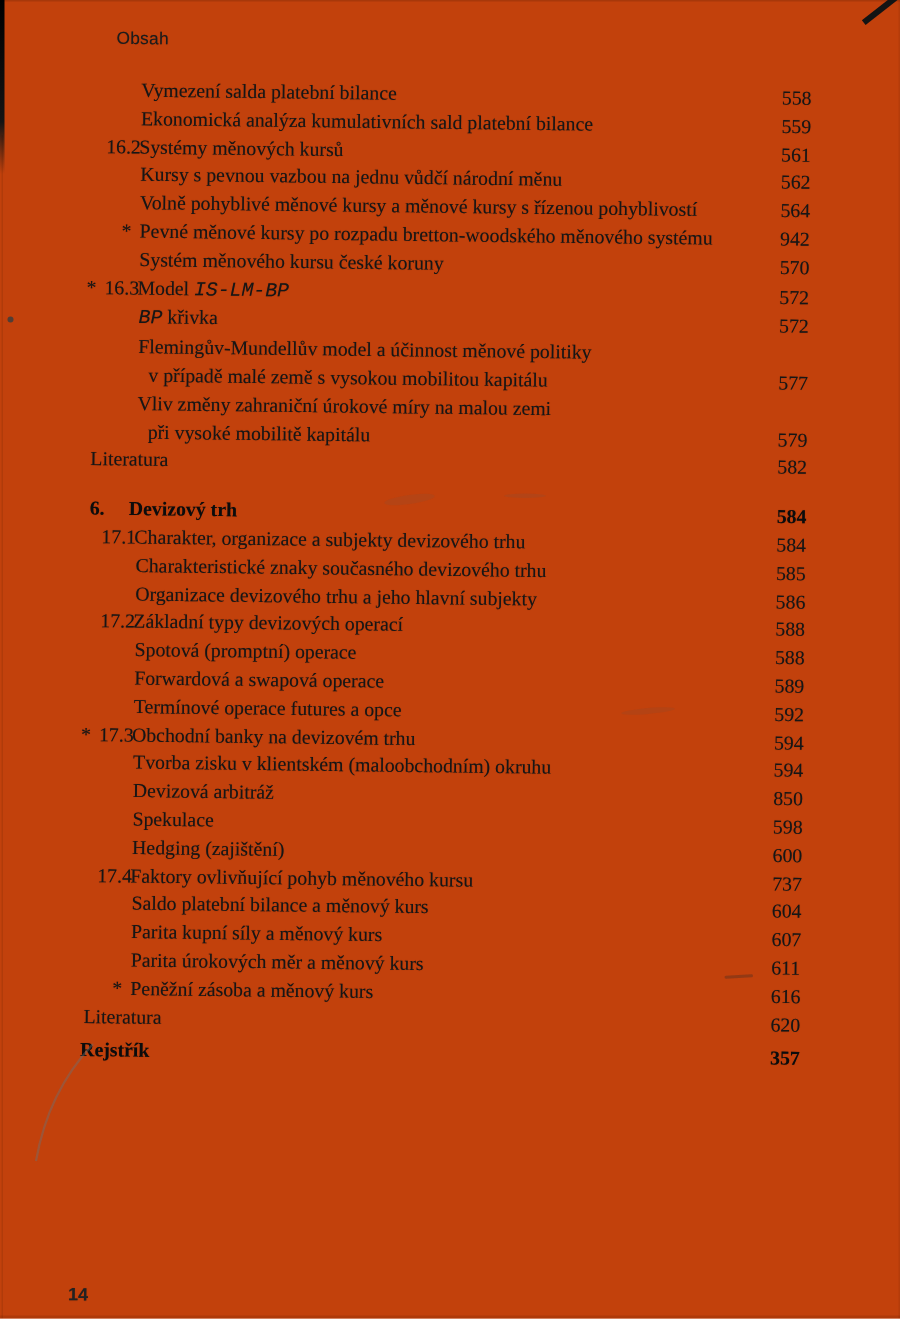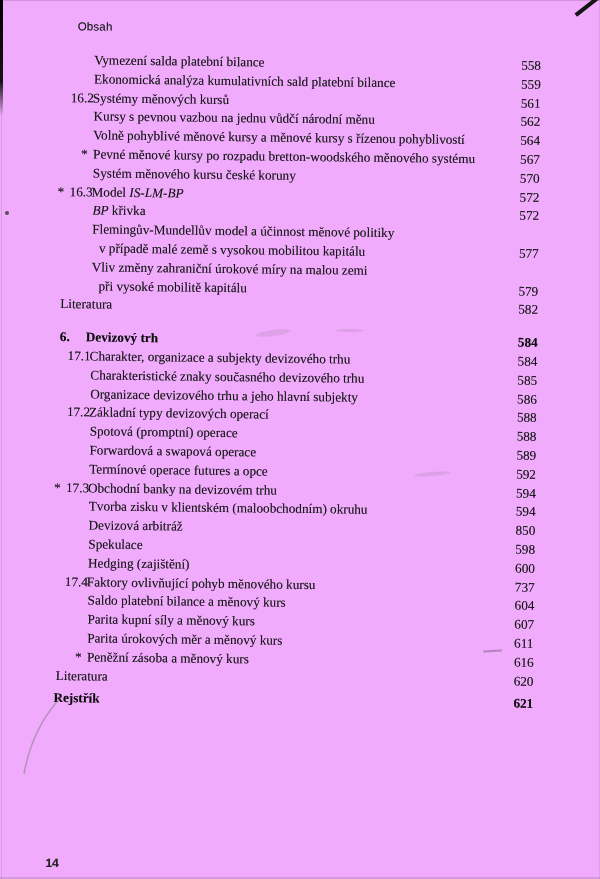--- a/index.html
+++ b/index.html
@@ -1,21 +1,21 @@
 <!DOCTYPE html>
 <html lang="cs"><head>
 <meta charset="utf-8">
 <style>
   html,body{margin:0;padding:0;}
   body{
     width:600px;height:879px;overflow:hidden;position:relative;
     background:#fbfbf9;
     font-family:"Liberation Serif","DejaVu Serif",serif;
   }
-  #paper{position:absolute;inset:0;background:#f0abfc;}
+  #paper{position:absolute;inset:0;background:#c2410c;}
   
   #content{
     position:absolute;inset:0;
     transform:rotate(0.7deg);
     transform-origin:60px 0px;
     color:#161616;
     text-shadow:0 0 0.5px rgba(20,20,20,0.45);
   }
   #running-header{
     position:absolute;left:78px;top:20px;
@@ -35,21 +35,21 @@
   .toc-row.chapter .item-text{padding-left:64px;}
   .toc-row.top   .item-text{padding-left:64px;}
   .toc-row.index .item-text{padding-left:62px;}
   .toc-row.chapter{margin-top:14px;}
   .toc-row.index{margin-top:4px;}
   .toc-row.bold .item-text,.toc-row.bold .page{font-weight:bold;color:#0c0c0c;}
   .ast{display:inline-block;width:12px;margin-left:-12px;}
   .num{display:inline-block;}
   .section .num{width:22px;}
   .chapter .num{width:26px;}
-  .it{font-style:italic;}
+  .it{font-style:italic;font-family:Liberation Mono, monospace;}
   .cont{padding-left:7px;}
   .page{
     width:46px;text-align:left;white-space:nowrap;
     line-height:18.8px;
   }
   #footer-page-number{
     position:absolute;left:56px;top:856px;
     font-family:"Liberation Sans","DejaVu Sans",sans-serif;
     font-size:12px;font-weight:bold;color:#222;
   }
@@ -103,21 +103,21 @@
         <div class="toc-row sub">
           <div class="item-text">
             <div class="item-line"><span class="title">Volně pohyblivé měnové kursy a měnové kursy s řízenou pohyblivostí</span></div>
           </div>
           <span class="page">564</span>
         </div>
         <div class="toc-row sub">
           <div class="item-text">
             <div class="item-line"><span class="ast">*</span><span class="title">Pevné měnové kursy po rozpadu bretton-woodského měnového systému</span></div>
           </div>
-          <span class="page">567</span>
+          <span class="page">942</span>
         </div>
         <div class="toc-row sub">
           <div class="item-text">
             <div class="item-line"><span class="title">Systém měnového kursu české koruny</span></div>
           </div>
           <span class="page">570</span>
         </div>
         <div class="toc-row section">
           <div class="item-text">
             <div class="item-line"><span class="ast">*</span><span class="num">16.3</span><span class="title"><span class="pre">Model </span><span class="it">IS-LM-BP</span></span></div>
@@ -261,21 +261,21 @@
         <div class="toc-row top">
           <div class="item-text">
             <div class="item-line"><span class="title">Literatura</span></div>
           </div>
           <span class="page">620</span>
         </div>
         <div class="toc-row index bold">
           <div class="item-text">
             <div class="item-line"><span class="title">Rejstřík</span></div>
           </div>
-          <span class="page">621</span>
+          <span class="page">357</span>
         </div>
       </div>
     <div id="footer-page-number">14</div>
   </div>
 
   <div class="artifact" id="edge-left-black"></div>
   <div class="artifact" id="edge-left-hair"></div>
   <div class="artifact" id="edge-top-hair"></div>
   <div class="artifact" id="edge-bottom-hair"></div>
   <div class="artifact" id="edge-right-hair"></div>

